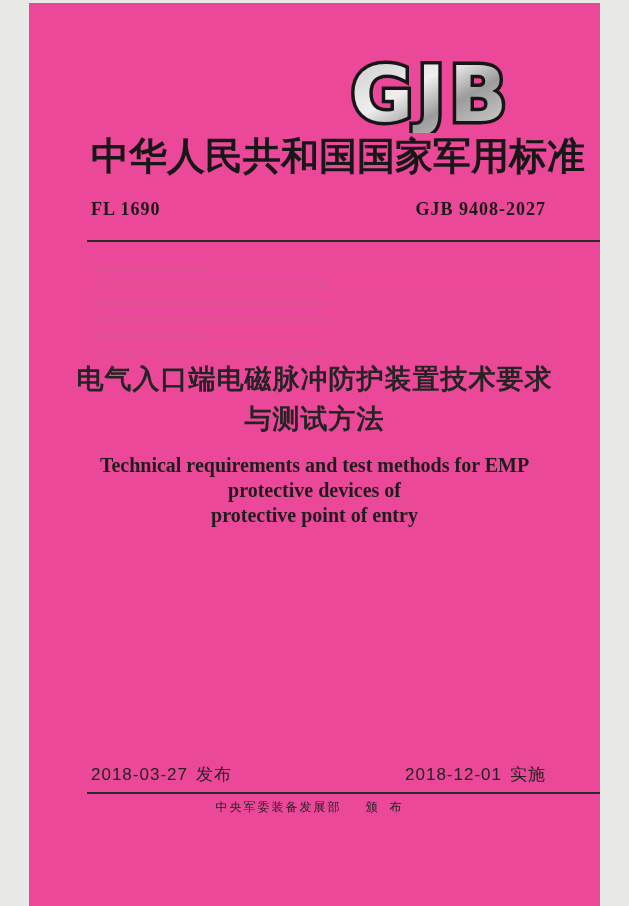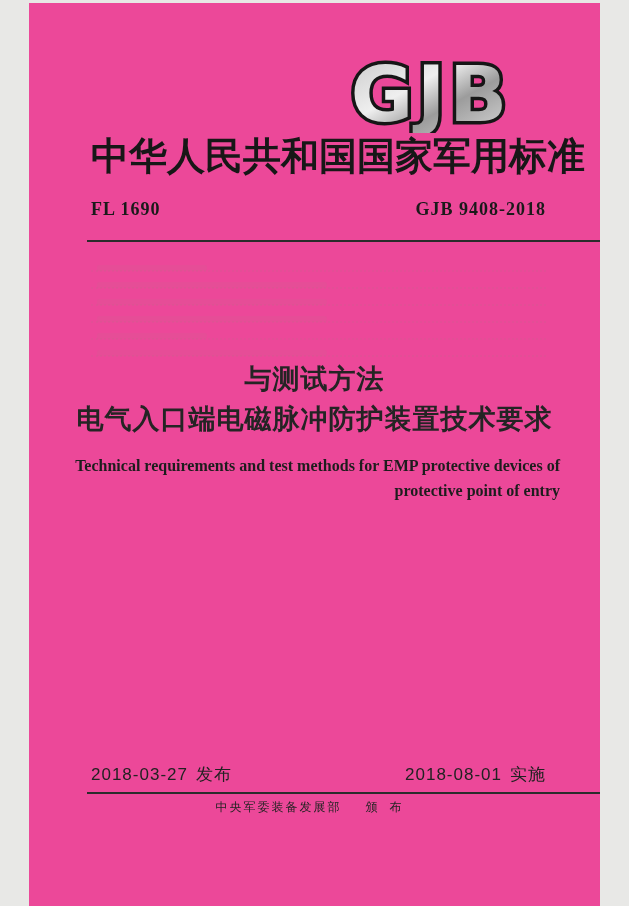--- a/index.html
+++ b/index.html
@@ -111,24 +111,24 @@
     letter-spacing: 1px;
     color: #242424;
   }
 
   
   .title-en {
     position: absolute;
     top: 450px;
     left: 40px;
     right: 40px;
-    text-align: right;
+    text-align: center;
     font-family: "Liberation Serif", "DejaVu Serif", serif;
     font-weight: 700;
-    font-size: 16px;
+    font-size: 20px;
     line-height: 25px;
     color: #1d1d1d;
   }
 
   
   .date-row {
     position: absolute;
     top: 760px;
     left: 62px;
     right: 54px;
@@ -173,50 +173,50 @@
         </linearGradient>
       </defs>
       <text x="92" y="70" text-anchor="middle" font-family="'DejaVu Sans', sans-serif" font-size="76" font-weight="bold" letter-spacing="4" fill="url(#bevel)" stroke="#161616" stroke-width="7" paint-order="stroke">GJB</text>
     </svg>
   </div>
 
   <h1 class="heading">中华人民共和国国家军用标准</h1>
 
   <div class="code-row">
     <span>FL 1690</span>
-    <span>GJB 9408-2018</span>
+    <span>GJB 9408-2027</span>
   </div>
 
   <div class="rule rule-top"></div>
 
   <div class="ghost">
     <div class="ghost-row"></div>
     <div class="ghost-row long"></div>
     <div class="ghost-row long"></div>
     <div class="ghost-row long"></div>
     <div class="ghost-row"></div>
     <div class="ghost-row long"></div>
   </div>
 
   <div class="title-cn">
+    <div>电气入口端电磁脉冲防护装置技术要求</div>
     <div>与测试方法</div>
-    <div>电气入口端电磁脉冲防护装置技术要求</div>
   </div>
 
   <div class="title-en">
     <div>Technical requirements and test methods for EMP protective devices of</div>
     <div>protective point of entry</div>
   </div>
 
   <div class="date-row">
     <span class="date-group">
       <span>2018-03-27</span><span class="date-label">发布</span>
     </span>
     <span class="date-group">
-      <span>2018-08-01</span><span class="date-label">实施</span>
+      <span>2018-12-01</span><span class="date-label">实施</span>
     </span>
   </div>
 
   <div class="rule rule-bottom"></div>
 
   <div class="publisher">
     <span>中央军委装备发展部</span><span class="pub-action">颁布</span>
   </div>
 
 </div>

